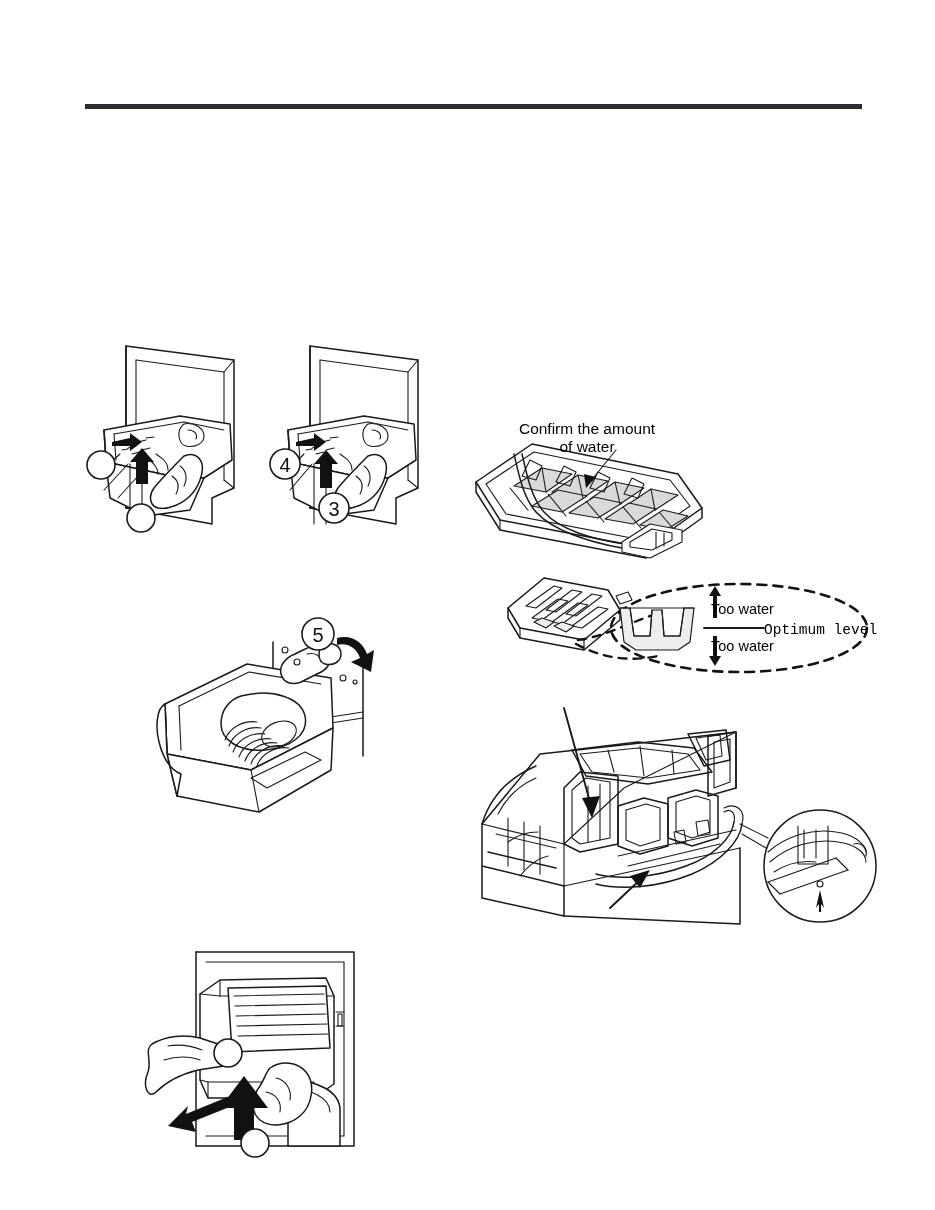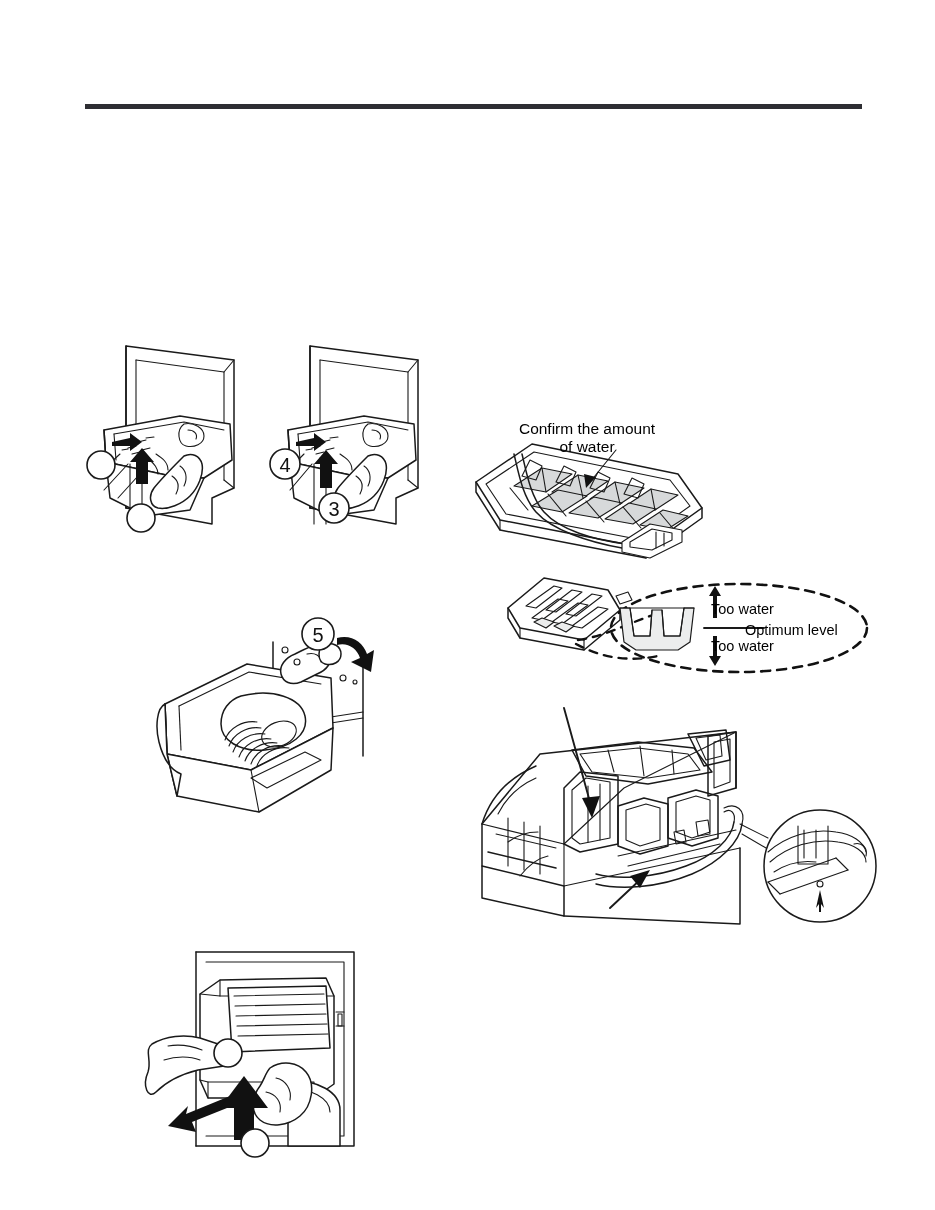--- a/index.html
+++ b/index.html
@@ -43,21 +43,21 @@
     width: 190px;
     font-size: 15.5px;
     text-align: center;
   }
   .callout-text {
     position: absolute;
     font-size: 14.5px;
     white-space: nowrap;
   }
   .t-toomuch  { left: 711px; top: 601px; }
-  .t-optimum  { left: 745px; top: 622px; }
+  .t-optimum  { left: 764px; top: 622px; font-family: Liberation Mono, monospace; }
   .t-toolittle{ left: 711px; top: 638px; }
   svg { display: block; overflow: visible; }
   .ln   { fill: none; stroke: #1a1a1a; stroke-width: 1.5; stroke-linejoin: round; stroke-linecap: round; }
   .ln-t { fill: none; stroke: #1a1a1a; stroke-width: 1.1; stroke-linejoin: round; stroke-linecap: round; }
   .ln-h { fill: none; stroke: #1a1a1a; stroke-width: 1.9; stroke-linejoin: round; stroke-linecap: round; }
   .fillw{ fill: #ffffff; stroke: #1a1a1a; stroke-width: 1.5; stroke-linejoin: round; }
   .fillw-t{ fill: #ffffff; stroke: #1a1a1a; stroke-width: 1.1; stroke-linejoin: round; }
   .fillg{ fill: #d7d9da; stroke: #1a1a1a; stroke-width: 1.1; stroke-linejoin: round; }
   .fillgl{ fill: #eceded; stroke: #1a1a1a; stroke-width: 1.2; stroke-linejoin: round; }
   .arrow{ fill: #111111; stroke: none; }

